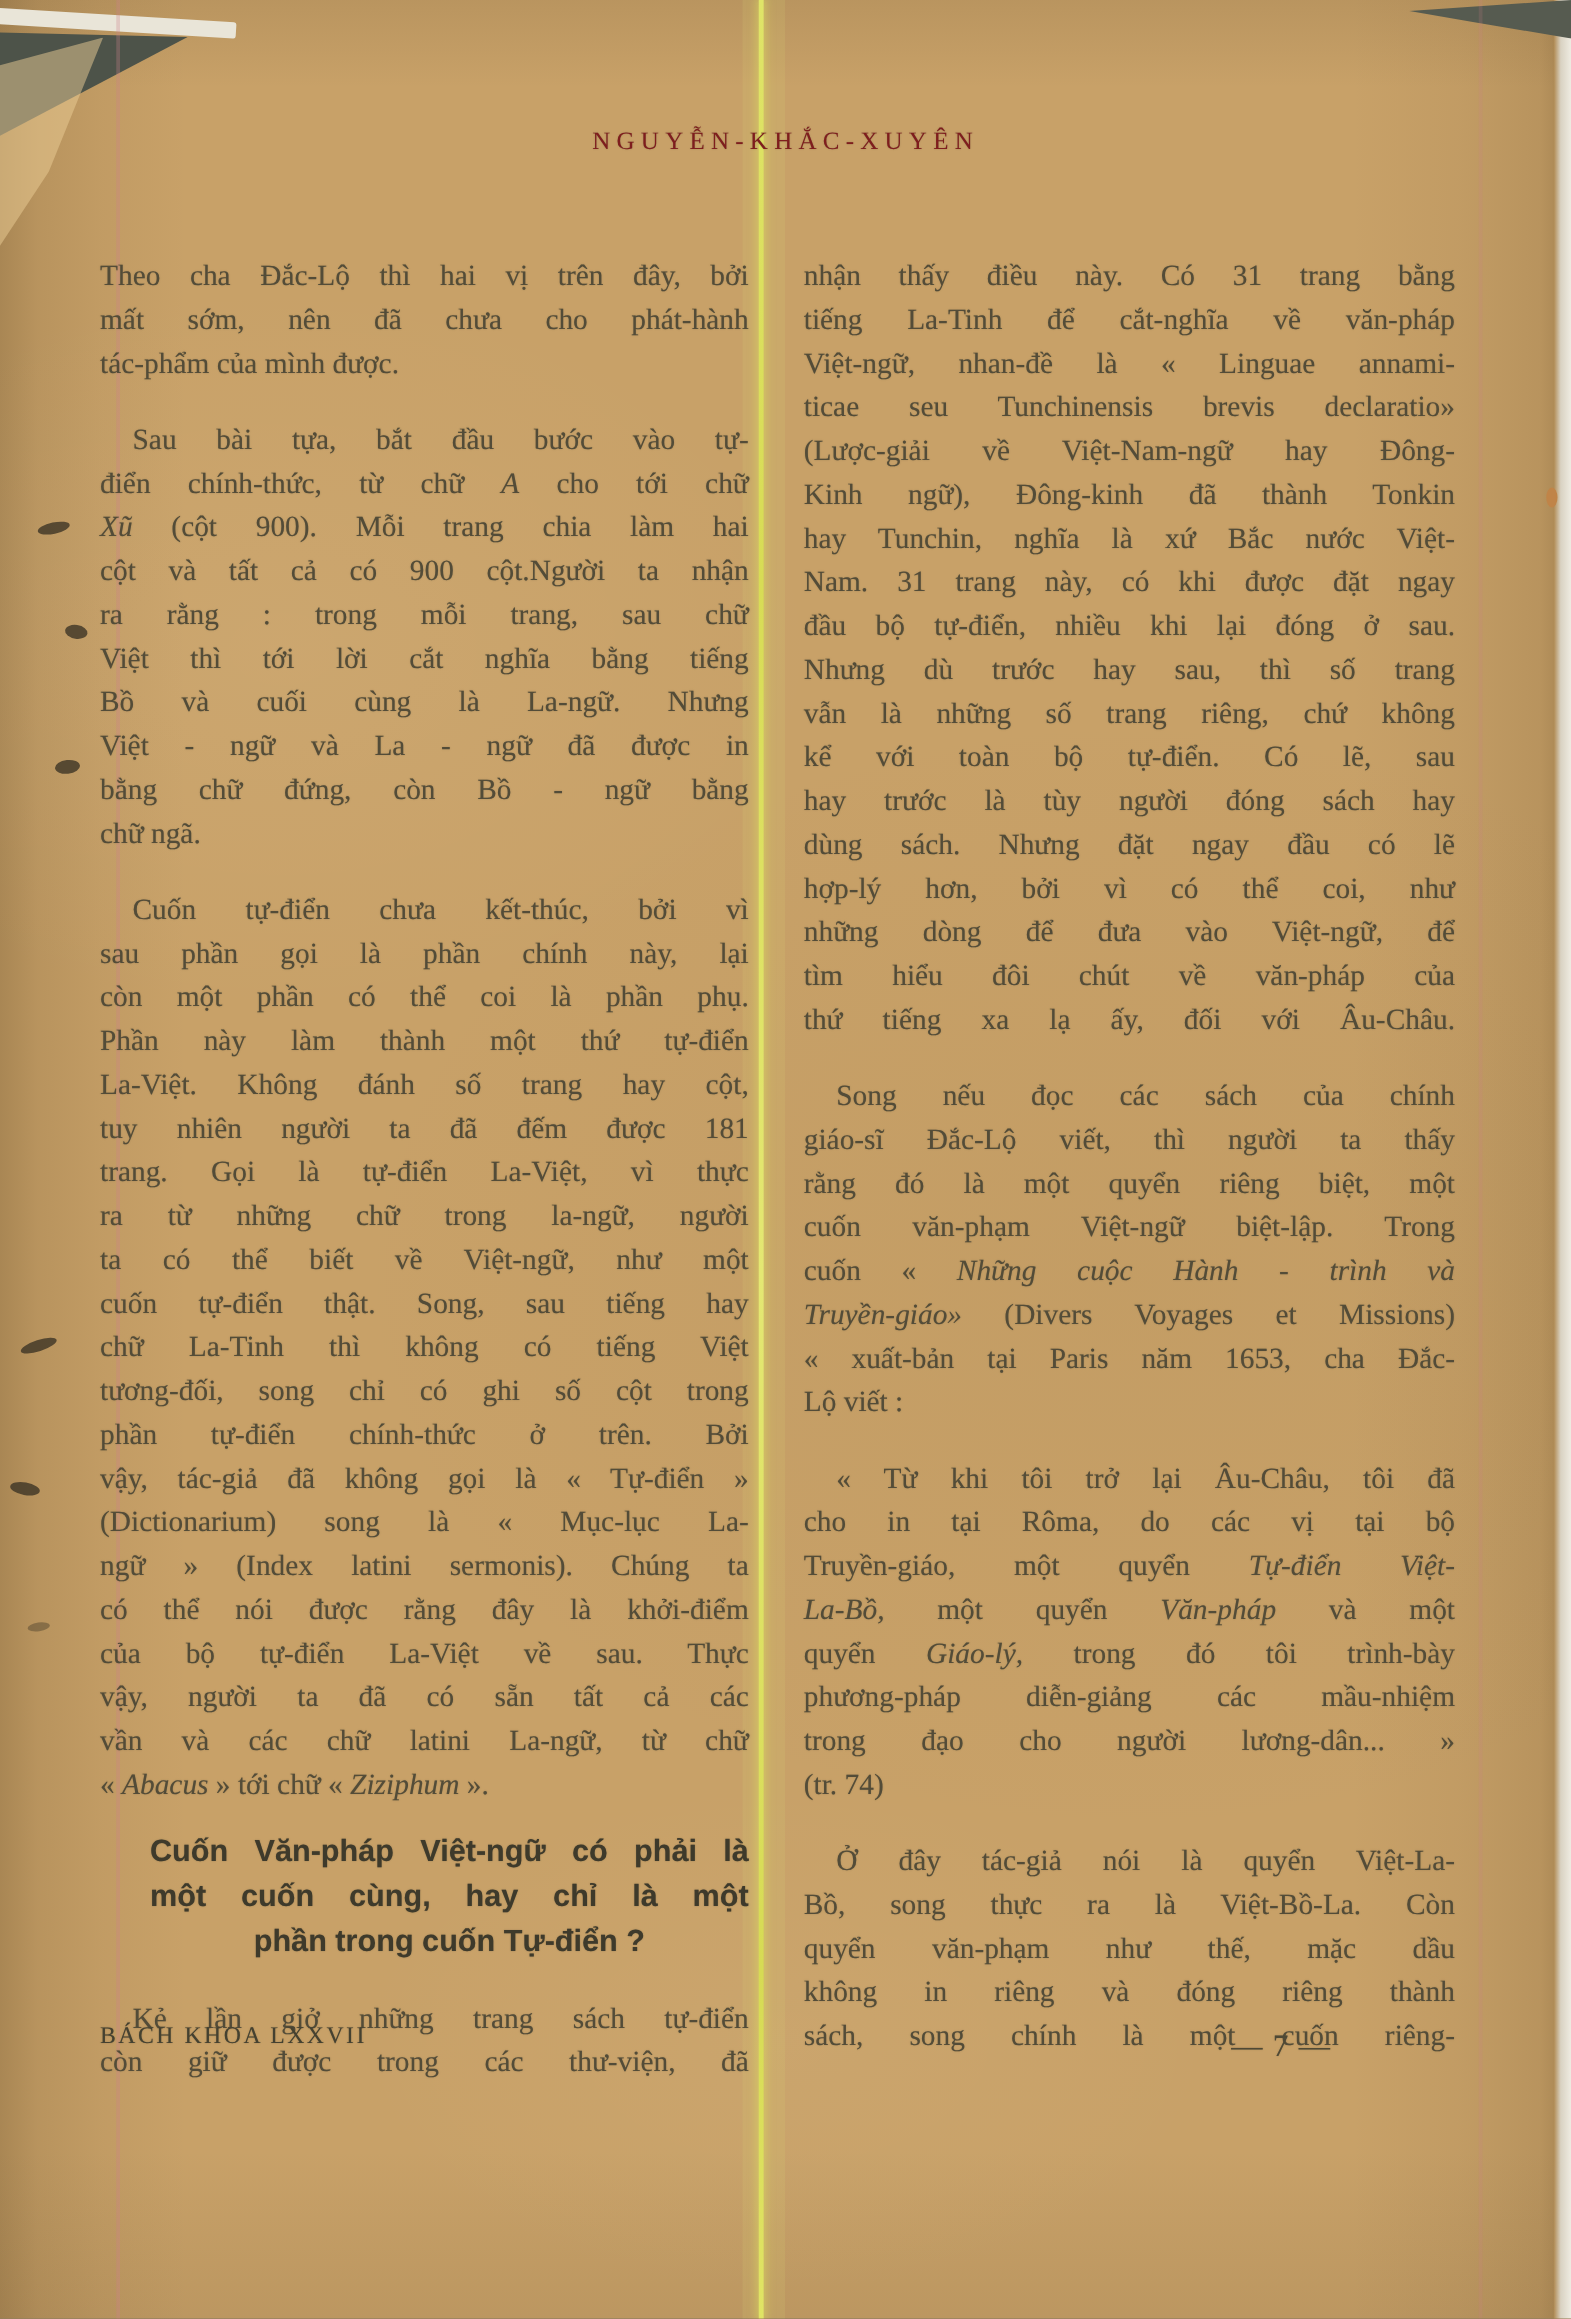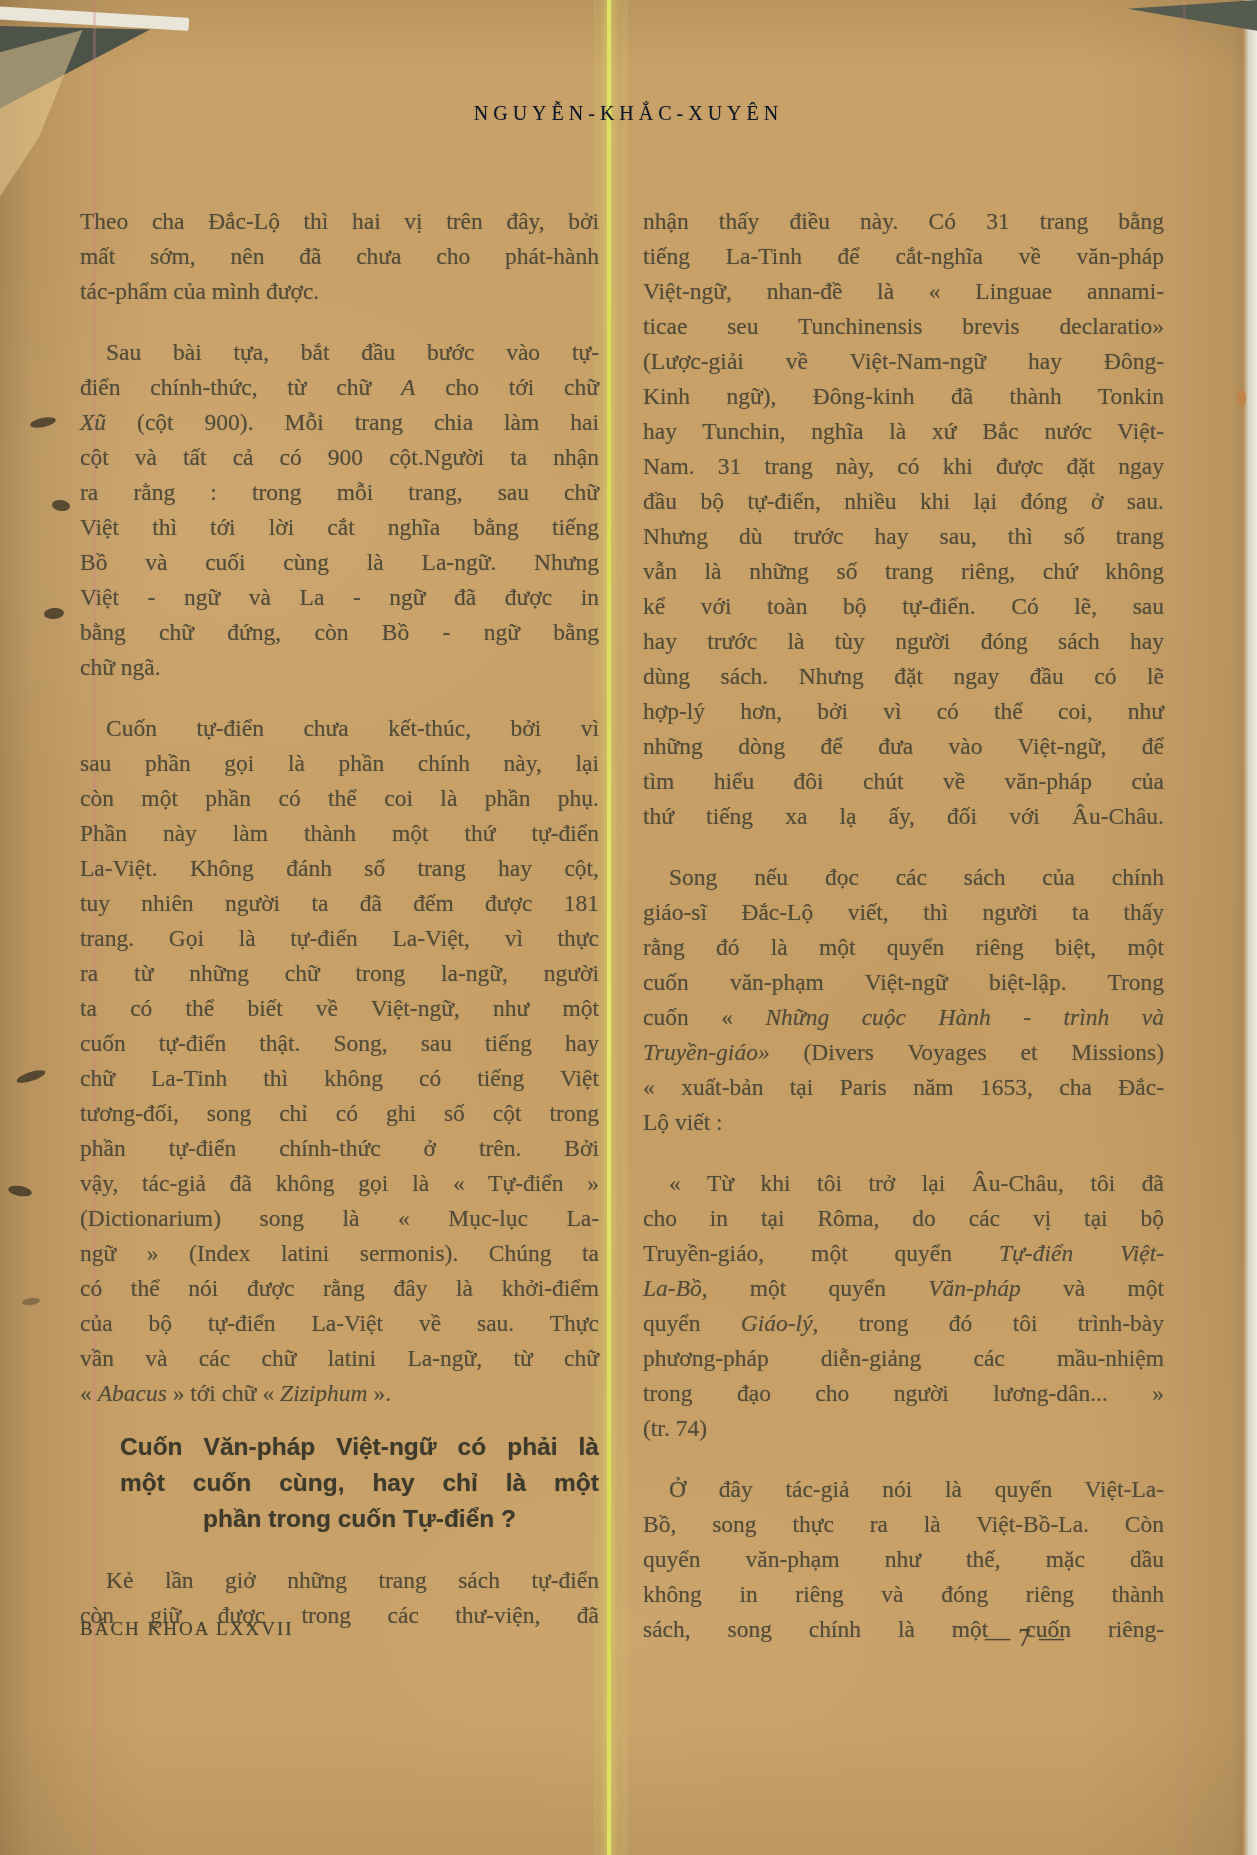--- a/index.html
+++ b/index.html
@@ -42,21 +42,21 @@
   .b1{left:30px;top:418px;width:26px;height:9px;transform:rotate(-12deg);}
   .b2{left:52px;top:500px;width:18px;height:11px;transform:rotate(8deg);}
   .b3{left:44px;top:608px;width:20px;height:11px;transform:rotate(-6deg);}
   .b4{left:16px;top:1072px;width:30px;height:9px;transform:rotate(-18deg);}
   .b5{left:8px;top:1186px;width:24px;height:10px;transform:rotate(10deg);}
   .b6{left:22px;top:1298px;width:18px;height:7px;transform:rotate(-8deg);opacity:.5;}
   .dot-right{position:absolute;left:1237px;top:390px;width:9px;height:16px;
     background:#c08448;border-radius:50%;}
 
   .page-header{position:absolute;left:0;top:102px;width:100%;text-align:center;
-    font-size:20px;letter-spacing:5px;color:#0f172a;
+    font-size:20px;letter-spacing:5px;color:#7f1d1d;
     text-shadow:0 0 1px rgba(79,73,53,.5);}
   .col{position:absolute;top:188px;color:#534c38;font-size:23.5px;line-height:35px;
     text-shadow:0 0 1px rgba(83,76,56,.5);}
   .col-left{left:80px;width:519px;}
   .col-right{left:643px;width:521px;}
   .block{margin:0;}
   .para{margin-top:11px;}
   .block:first-child{margin-top:16px;}
   .heading{margin-top:18px;margin-bottom:6px;
     font-family:"Liberation Sans","DejaVu Sans",sans-serif;font-weight:bold;
@@ -132,20 +132,21 @@
         <div class="tline"><span>ta có thể biết về Việt-ngữ, như một</span></div>
         <div class="tline"><span>cuốn tự-điển thật. Song, sau tiếng hay</span></div>
         <div class="tline"><span>chữ La-Tinh thì không có tiếng Việt</span></div>
         <div class="tline"><span>tương-đối, song chỉ có ghi số cột trong</span></div>
         <div class="tline"><span>phần tự-điển chính-thức ở trên. Bởi</span></div>
         <div class="tline"><span>vậy, tác-giả đã không gọi là « Tự-điển »</span></div>
         <div class="tline"><span>(Dictionarium) song là « Mục-lục La-</span></div>
         <div class="tline"><span>ngữ » (Index latini sermonis). Chúng ta</span></div>
         <div class="tline"><span>có thể nói được rằng đây là khởi-điểm</span></div>
         <div class="tline"><span>của bộ tự-điển La-Việt về sau. Thực</span></div>
+        <div class="tline"><span>vậy, người ta đã có sẵn tất cả các</span></div>
         <div class="tline"><span>vần và các chữ latini La-ngữ, từ chữ</span></div>
         <div class="tline last"><span>« </span><span class="it">Abacus</span><span> » tới chữ « </span><span class="it">Ziziphum</span><span> ».</span></div>
       </div>
       <div class="block heading">
         <div class="tline"><span>Cuốn Văn-pháp Việt-ngữ có phải là</span></div>
         <div class="tline"><span>một cuốn cùng, hay chỉ là một</span></div>
         <div class="tline center"><span>phần trong cuốn Tự-điển ?</span></div>
       </div>
       <div class="block para">
         <div class="tline ind"><span>Kẻ lần giở những trang sách tự-điển</span></div>

